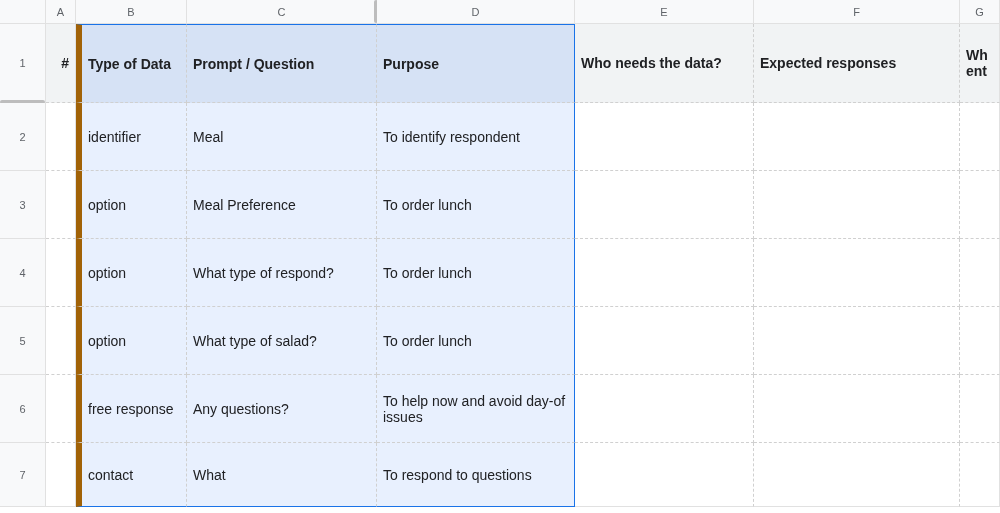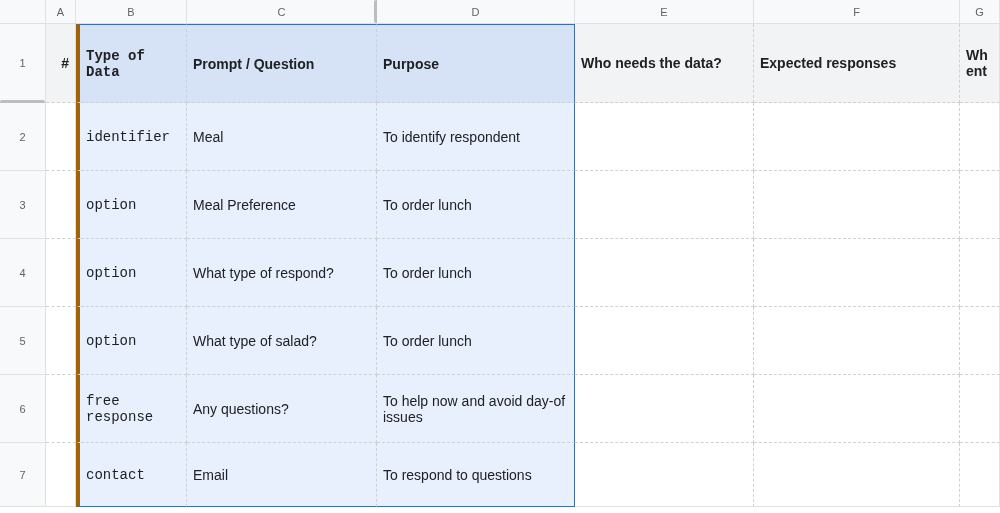--- a/index.html
+++ b/index.html
@@ -82,21 +82,21 @@
     .row-1 .selected {
       background: #d6e2f5 !important;
     }
     .dashed-right {
       border-right: 1px dashed #d0d0d0;
     }
     .dashed-bottom {
       border-bottom: 1px dashed #d0d0d0;
     }
     .sel-top { border-top: 1px solid #1a73e8; }
-    .sel-left { border-left: 4px solid #a16207; font-family: Liberation Mono, monospace; }
+    .sel-left { border-left: 6px solid #a16207; }
     .sel-right-edge { border-right: 1px solid #1a73e8; }
     .sel-bottom-edge { border-bottom: 1px solid #1a73e8; text-align: right; }
     .col-divider-thick {
       position: absolute;
       right: -2px;
       top: 0;
       bottom: 0;
       width: 4px;
       background: #bdbdbd;
       border-radius: 2px;
@@ -195,20 +195,20 @@
     <div class="cell col-D selected sel-right-edge dashed-bottom">To help now and avoid day-of issues</div>
     <div class="cell col-E dashed-right dashed-bottom"></div>
     <div class="cell col-F dashed-right dashed-bottom"></div>
     <div class="cell col-G dashed-bottom"></div>
   </div>
 
   <div class="row row-7">
     <div class="row-header">7</div>
     <div class="cell col-A"></div>
     <div class="cell col-B selected sel-left sel-bottom-edge dashed-right">contact</div>
-    <div class="cell col-C selected sel-bottom-edge dashed-right">Email</div>
+    <div class="cell col-C selected sel-bottom-edge dashed-right">What</div>
     <div class="cell col-D selected sel-right-edge sel-bottom-edge">To respond to questions</div>
     <div class="cell col-E dashed-right"></div>
     <div class="cell col-F dashed-right"></div>
     <div class="cell col-G"></div>
   </div>
 
 </div>
 
 </body></html>

